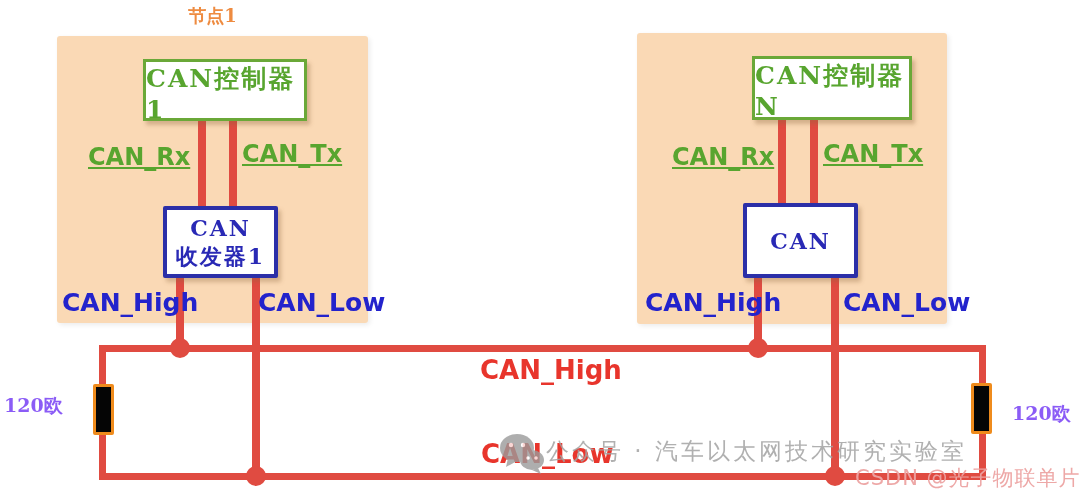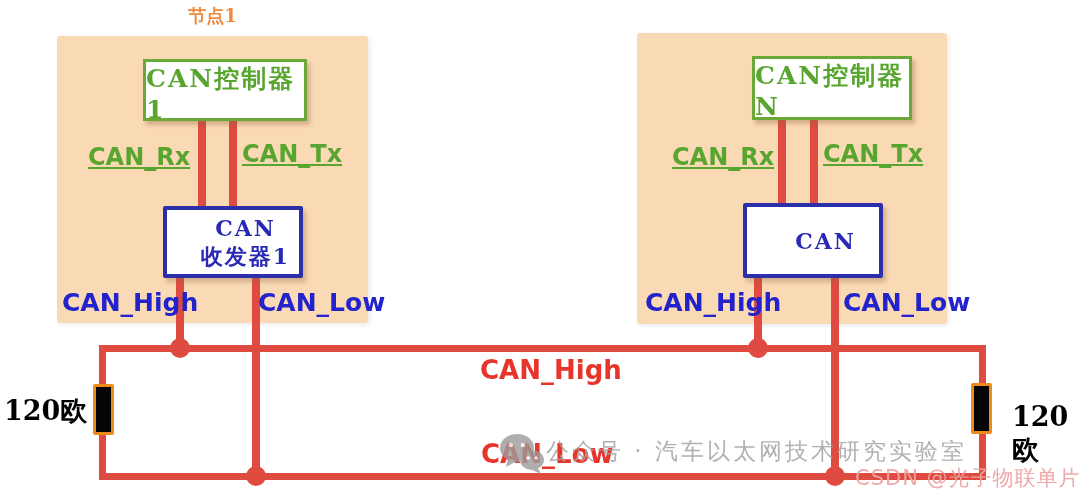--- a/index.html
+++ b/index.html
@@ -35,21 +35,21 @@
     font-family:"DejaVu Serif","Liberation Serif",serif;
     font-weight:bold;
     font-size:25px;
     letter-spacing:2px;
   }
   .xcvr-box{
     background:#ffffff;
     border:4px solid var(--navy_border);
     border-radius:2px;
     box-shadow:3px 4px 4px rgba(140,100,60,0.35);
-    display:flex;flex-direction:column;align-items:center;justify-content:center;padding-left:25px;
+    display:flex;flex-direction:column;align-items:center;justify-content:center;
   }
   .xcvr-text{
     color:var(--navy_text);
     font-family:"DejaVu Serif","Liberation Serif",serif;
     font-weight:bold;
     font-size:22px;
     line-height:28px;
     letter-spacing:2px;
     text-align:center;
   }
@@ -69,24 +69,24 @@
   .lbl-red{
     color:var(--bus_label_red);
     font-weight:bold;font-size:26px;
   }
   .resistor{
     background:#050505;
     border:3px solid var(--resistor_border);
     border-radius:2px;
   }
   .lbl-ohm{
-    color:#000000;
+    color:#8b5cf6;
     font-family:"DejaVu Serif","Liberation Serif",serif;
     font-weight:bold;
-    font-size:27px;
+    font-size:19px;
   }
   .wm-gray{
     color:var(--watermark_gray);
     font-size:23px;
     letter-spacing:3px;
     opacity:0.85;
     white-space:nowrap;
   }
   .wm-csdn{
     color:var(--csdn_pink);

